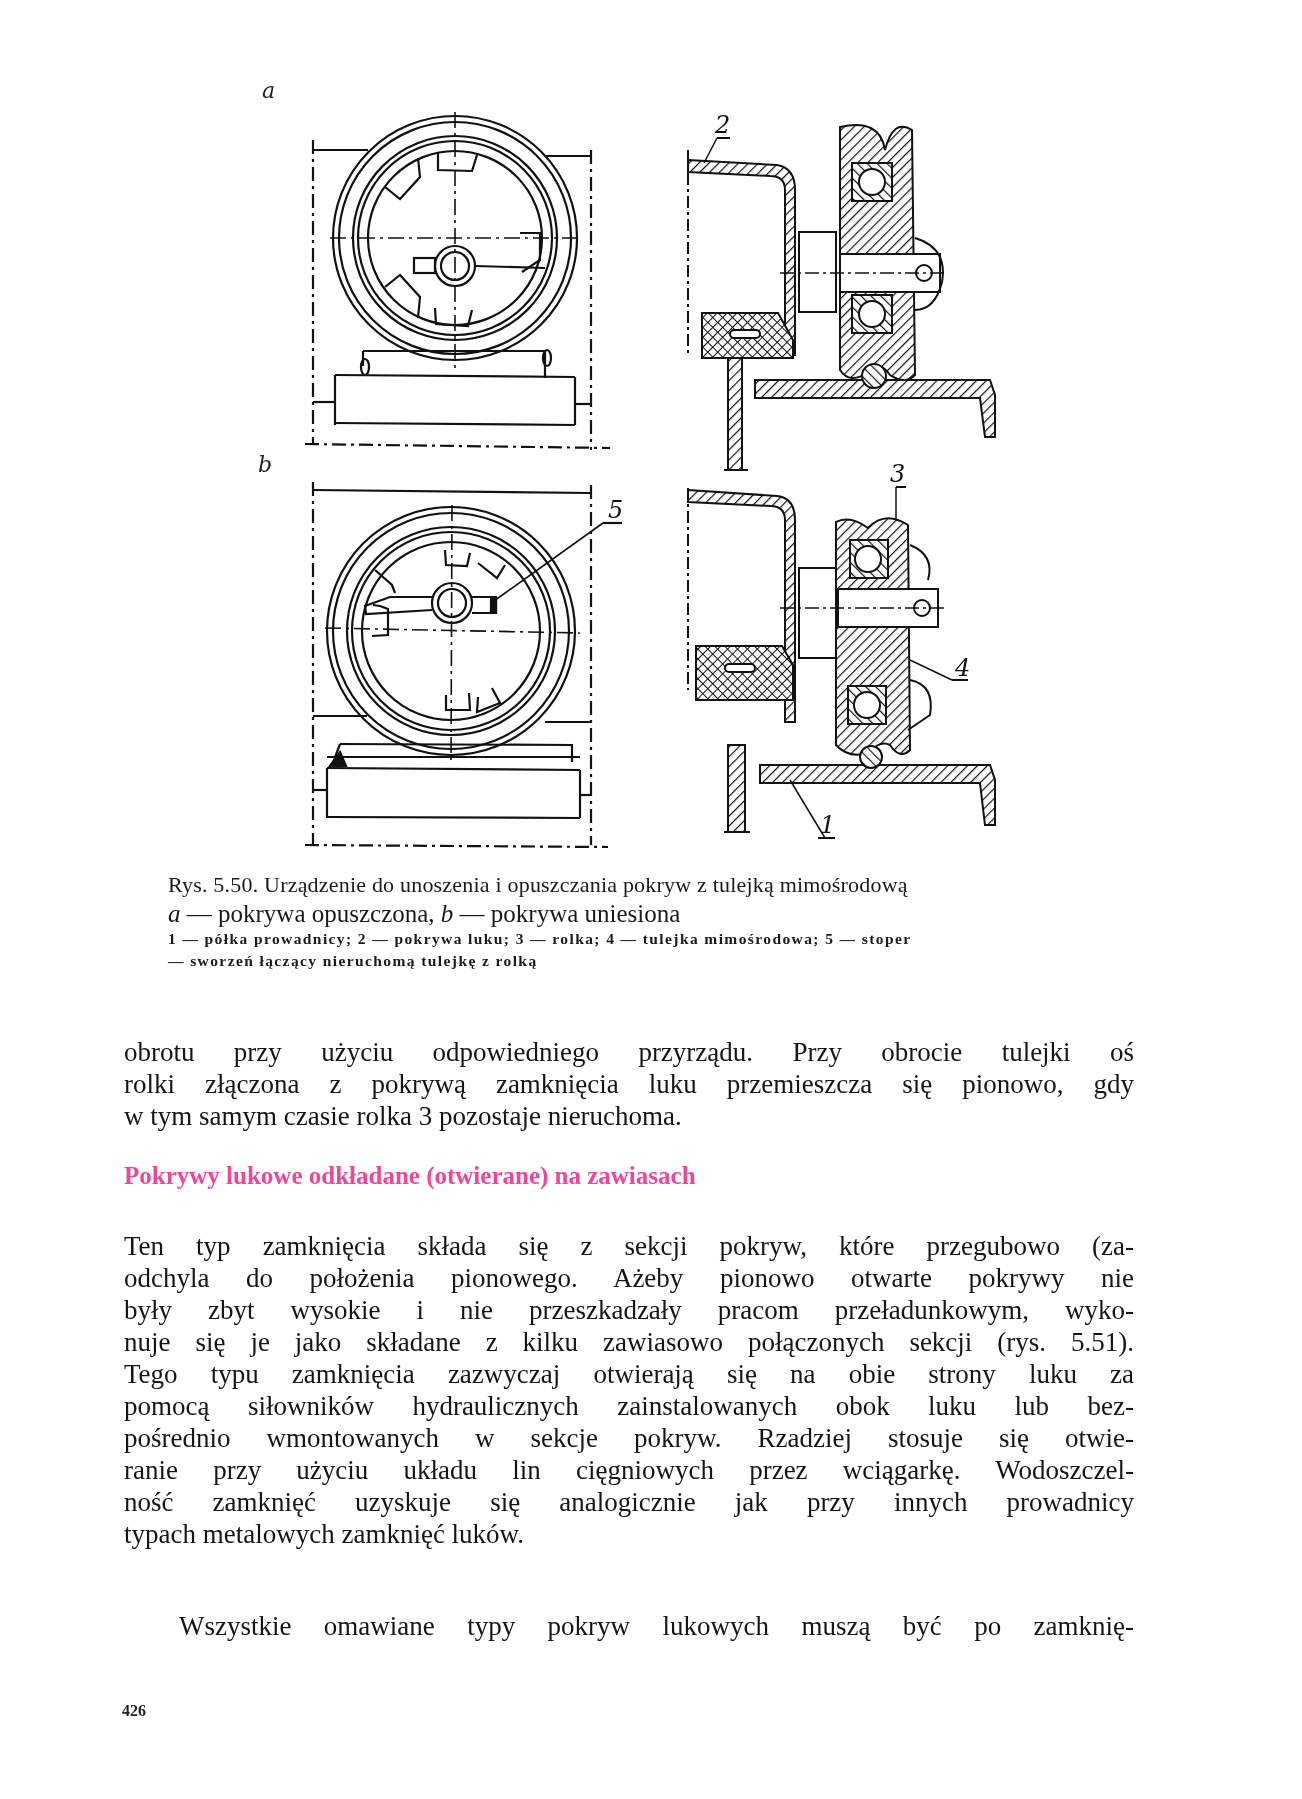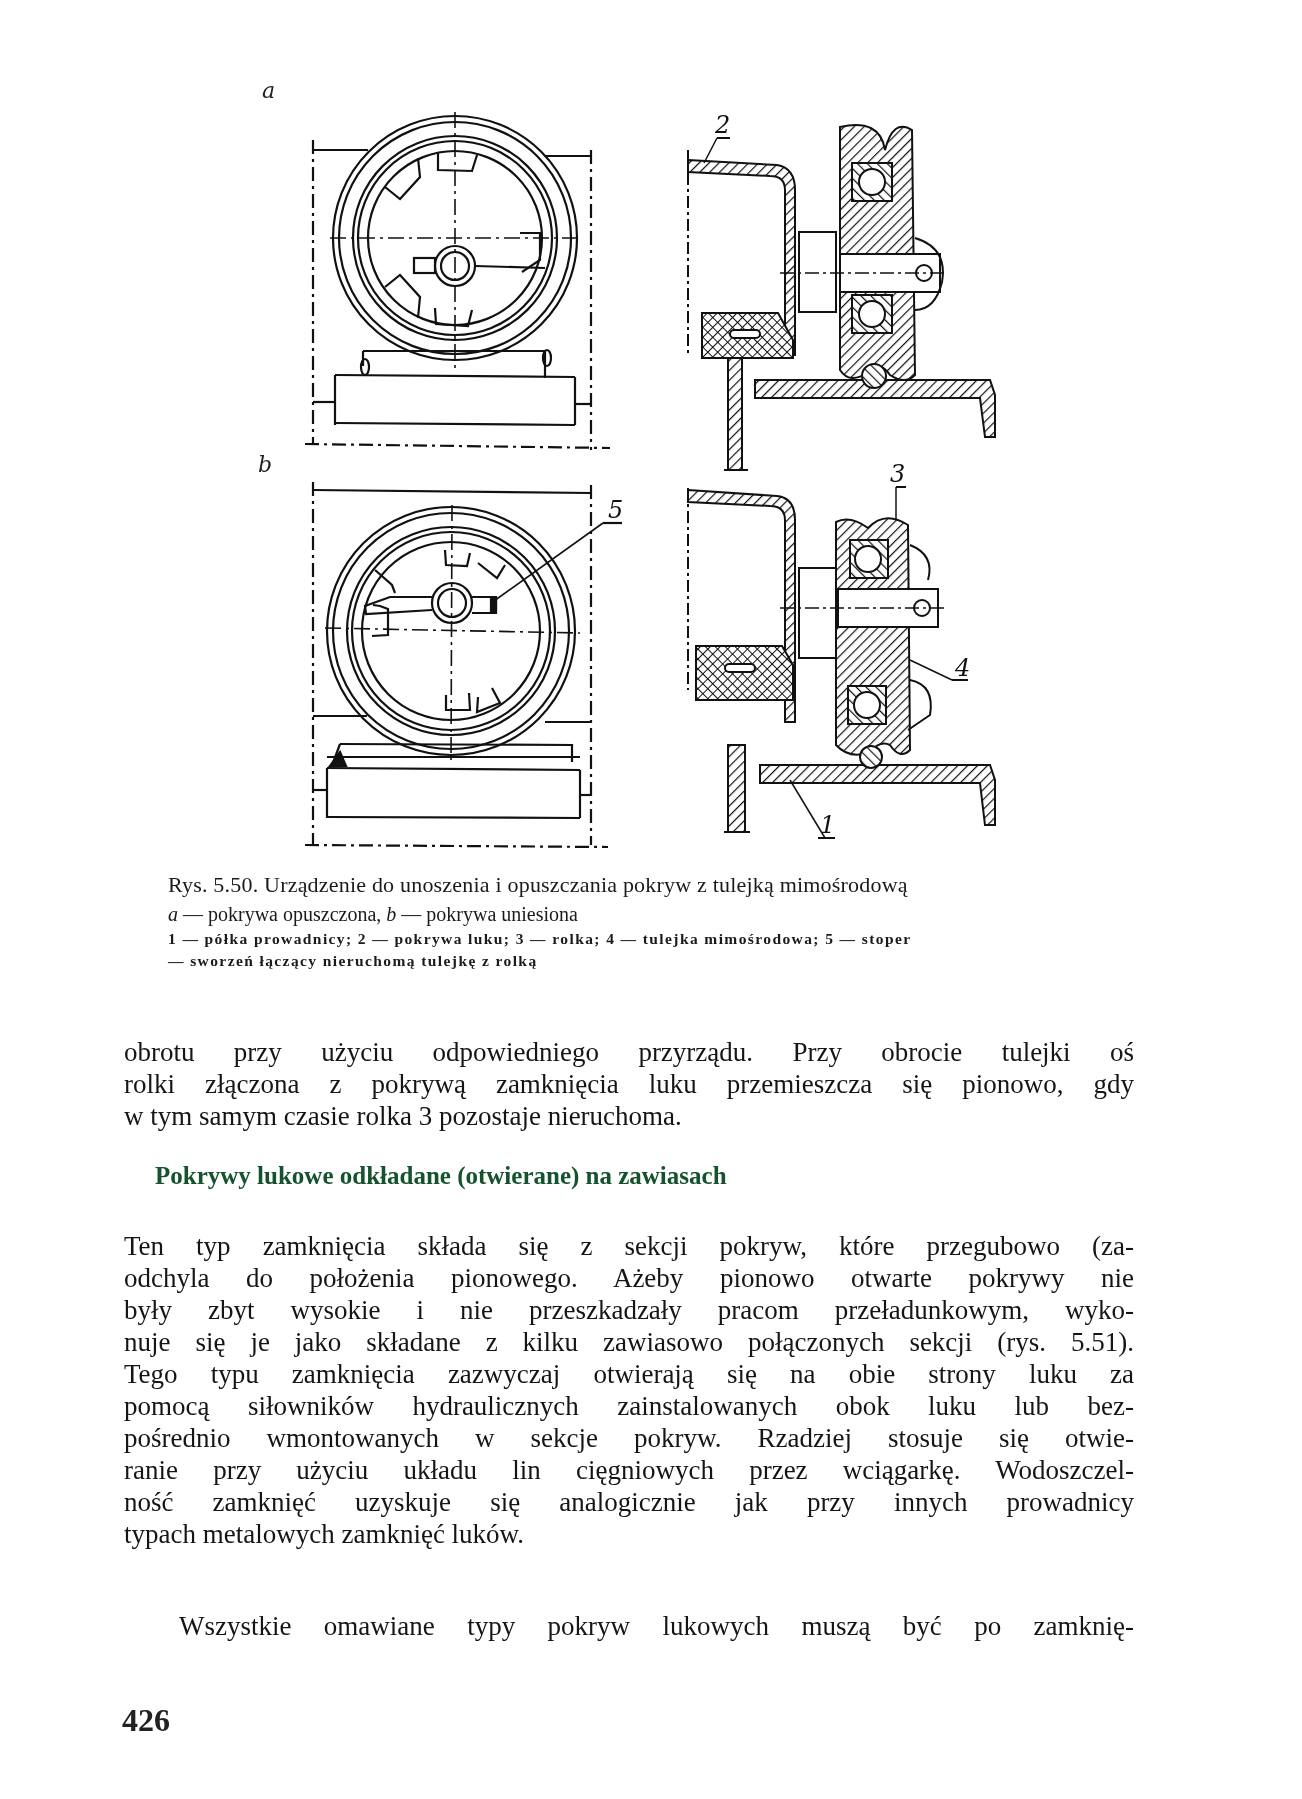--- a/index.html
+++ b/index.html
@@ -2,27 +2,27 @@
 <html><head>
 <meta charset="utf-8">
 <style>
   html, body { margin: 0; padding: 0; background: #ffffff; }
   body { width: 1302px; height: 1799px; position: relative; overflow: hidden; color: #1a1a1a; }
   .page { position: absolute; inset: 0; }
   .fig-label { position: absolute; font-family: "DejaVu Serif", serif; font-style: italic; font-size: 22px; color: #222; }
   .figure svg { position: absolute; left: 0; top: 0; }
   .caption { position: absolute; left: 124px; top: 870px; width: 1050px; font-family: "Liberation Serif", serif; color: #1a1a1a; margin-left: 44px; }
   .caption .title { font-size: 22px; line-height: 30px; letter-spacing: 0.2px; }
-  .caption .sub { font-size: 20px; line-height: 28px; }
+  .caption .sub { font-size: 25px; line-height: 28px; }
   .caption .legend { font-size: 15.5px; line-height: 22px; font-weight: bold; letter-spacing: 1.4px; }
   .caption i { font-style: italic; }
   .body-text { position: absolute; left: 124px; width: 1010px; font-family: "Liberation Serif", serif; font-size: 27px; line-height: 32px; color: #151515; text-align: justify; }
-  .heading { position: absolute; left: 124px; top: 1162px; font-family: "Liberation Serif", serif; font-weight: bold; font-size: 25px; color: #14532d; margin-left: 31px; }
+  .heading { position: absolute; left: 124px; top: 1162px; font-family: "Liberation Serif", serif; font-weight: bold; font-size: 25px; color: #ec4899; }
   .indent { text-indent: 55px; }
-  .page-num { position: absolute; left: 122px; top: 1702px; font-family: "Liberation Serif", serif; font-size: 32px; font-weight: bold; color: #222; }
+  .page-num { position: absolute; left: 122px; top: 1702px; font-family: "Liberation Serif", serif; font-size: 16px; font-weight: bold; color: #222; }
   .line { display: block; white-space: nowrap; text-align-last: justify; }
   .line.last { text-align-last: left; }
 </style>
 </head>
 <body>
 
 <div class="page">
 
   <div class="figure">
     <span class="fig-label" style="left:262px; top:78px;">a</span>

